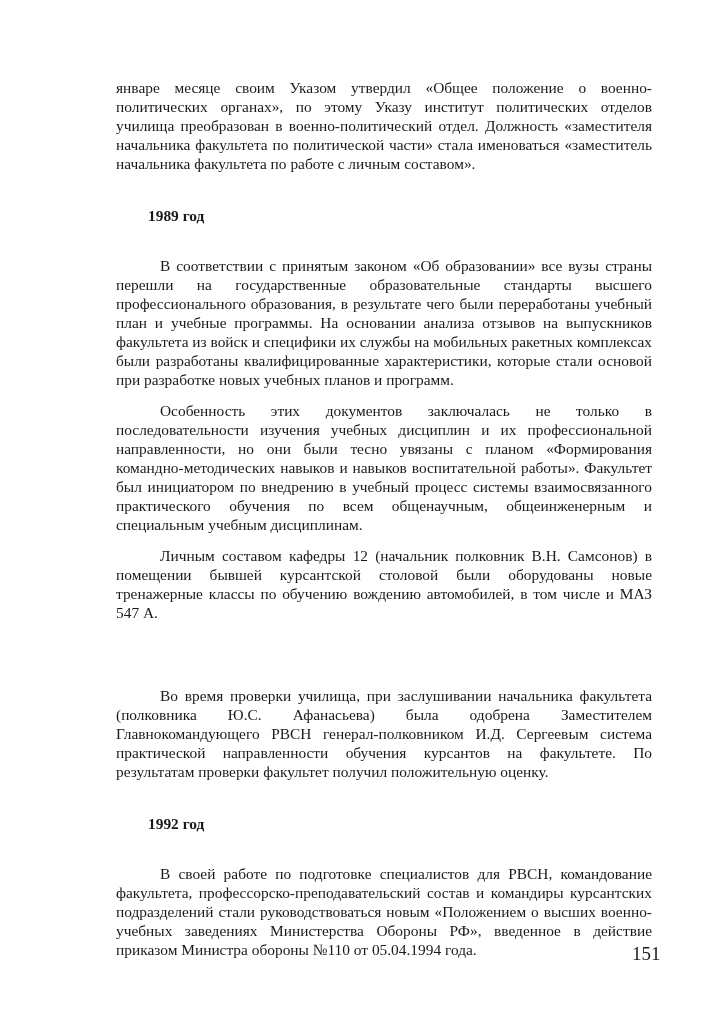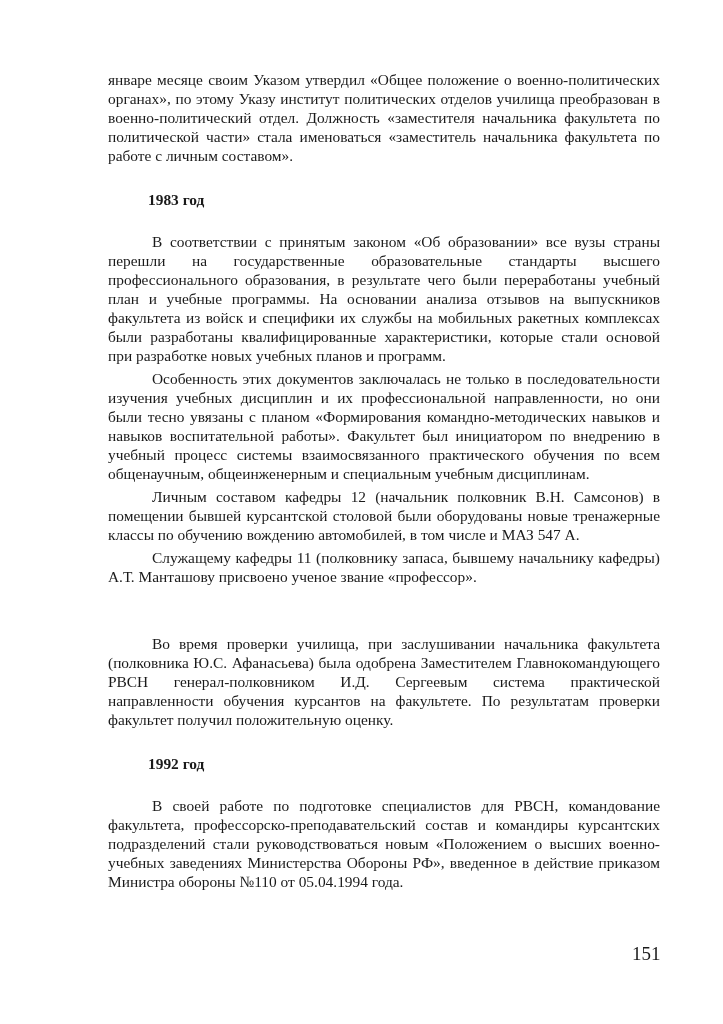--- a/index.html
+++ b/index.html
@@ -17,21 +17,21 @@
     }
     .page {
       position: absolute;
       left: 104px;
       top: 66px;
       width: 560px;
       font-size: 15.4px;
       line-height: 19px;
     }
     .para {
-      margin: 4px;
+      margin: 12px;
       text-align: justify;
       text-indent: 44px;
     }
     .para.noindent {
       text-indent: 0;
     }
     .heading {
       margin: 0;
       font-weight: bold;
       padding-left: 44px;
@@ -48,26 +48,25 @@
       line-height: 19px;
     }
   </style>
 </head>
 <body>
 
 <div class="page">
   <p class="para noindent">январе месяце своим Указом утвердил «Общее положение о военно-политических органах», по этому Указу институт политических отделов училища преобразован в военно-политический отдел. Должность «заместителя начальника факультета по политической части» стала именоваться «заместитель начальника факультета по работе с личным составом».</p>
 
   <div class="gap-before-heading"></div>
-  <h2 class="heading">1983 год</h2>
+  <h2 class="heading">1989 год</h2>
   <div class="gap-after-heading"></div>
   <p class="para">В соответствии с принятым законом «Об образовании» все вузы страны перешли на государственные образовательные стандарты высшего профессионального образования, в результате чего были переработаны учебный план и учебные программы. На основании анализа отзывов на выпускников факультета из войск и специфики их службы на мобильных ракетных комплексах были разработаны квалифицированные характеристики, которые стали основой при разработке новых учебных планов и программ.</p>
   <p class="para">Особенность этих документов заключалась не только в последовательности изучения учебных дисциплин и их профессиональной направленности, но они были тесно увязаны с планом «Формирования командно-методических навыков и навыков воспитательной работы». Факультет был инициатором по внедрению в учебный процесс системы взаимосвязанного практического обучения по всем общенаучным, общеинженерным и специальным учебным дисциплинам.</p>
   <p class="para">Личным составом кафедры 12 (начальник полковник В.Н. Самсонов) в помещении бывшей курсантской столовой были оборудованы новые тренажерные классы по обучению вождению автомобилей, в том числе и МАЗ 547 А.</p>
-  <p class="para">Служащему кафедры 11 (полковнику запаса, бывшему начальнику кафедры)   А.Т. Манташову присвоено ученое звание «профессор».</p>
 
   <div class="gap-before-heading"></div>
   <div class="gap-after-heading"></div>
   <p class="para">Во время проверки училища, при заслушивании начальника факультета (полковника Ю.С. Афанасьева) была одобрена Заместителем Главнокомандующего РВСН генерал-полковником И.Д. Сергеевым система практической направленности обучения курсантов на факультете. По результатам проверки факультет получил положительную оценку.</p>
 
   <div class="gap-before-heading"></div>
   <h2 class="heading">1992 год</h2>
   <div class="gap-after-heading"></div>
   <p class="para">В своей работе по подготовке специалистов для РВСН, командование факультета, профессорско-преподавательский состав и командиры курсантских подразделений стали руководствоваться новым «Положением о высших военно-учебных заведениях Министерства Обороны РФ», введенное в действие приказом Министра обороны №110 от 05.04.1994 года.</p>
 </div>

